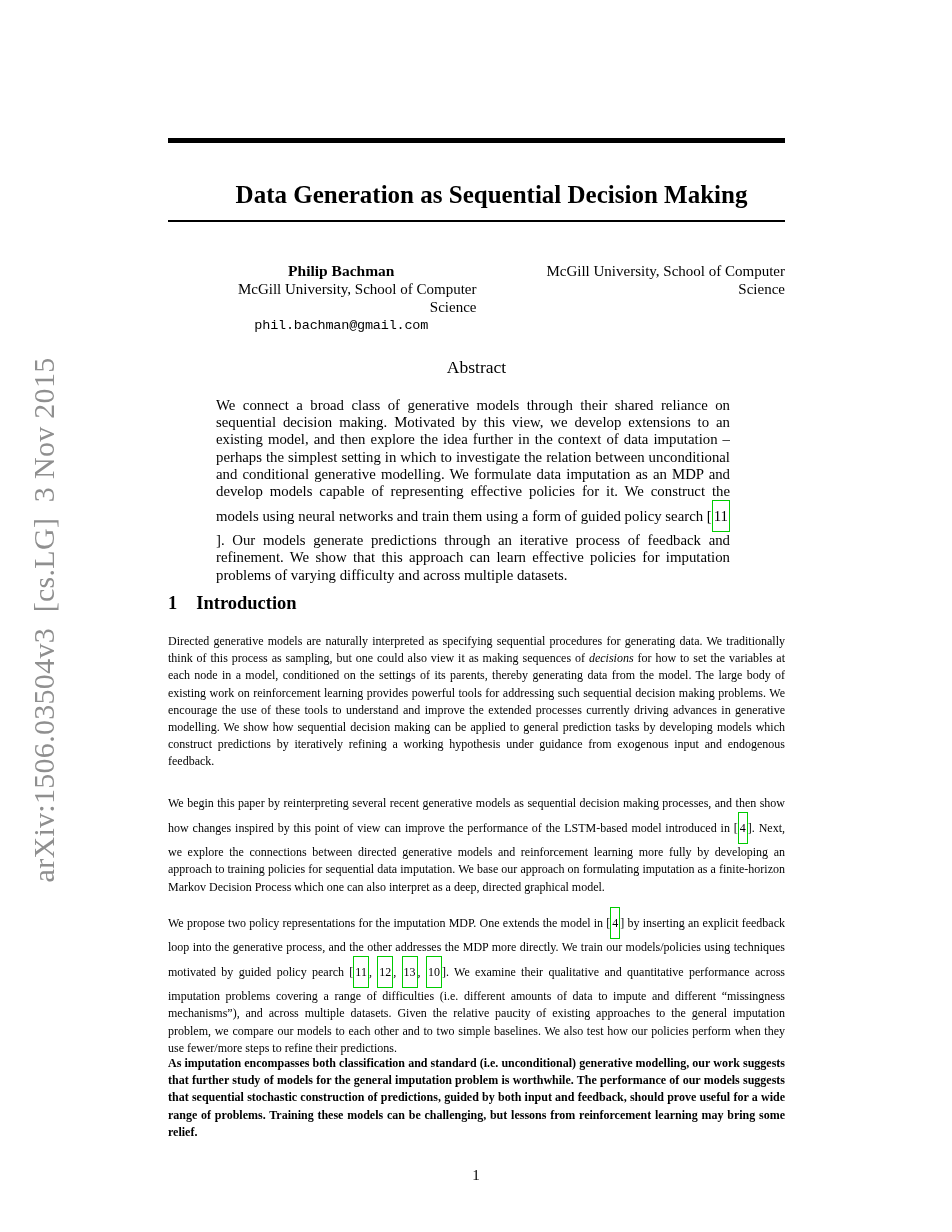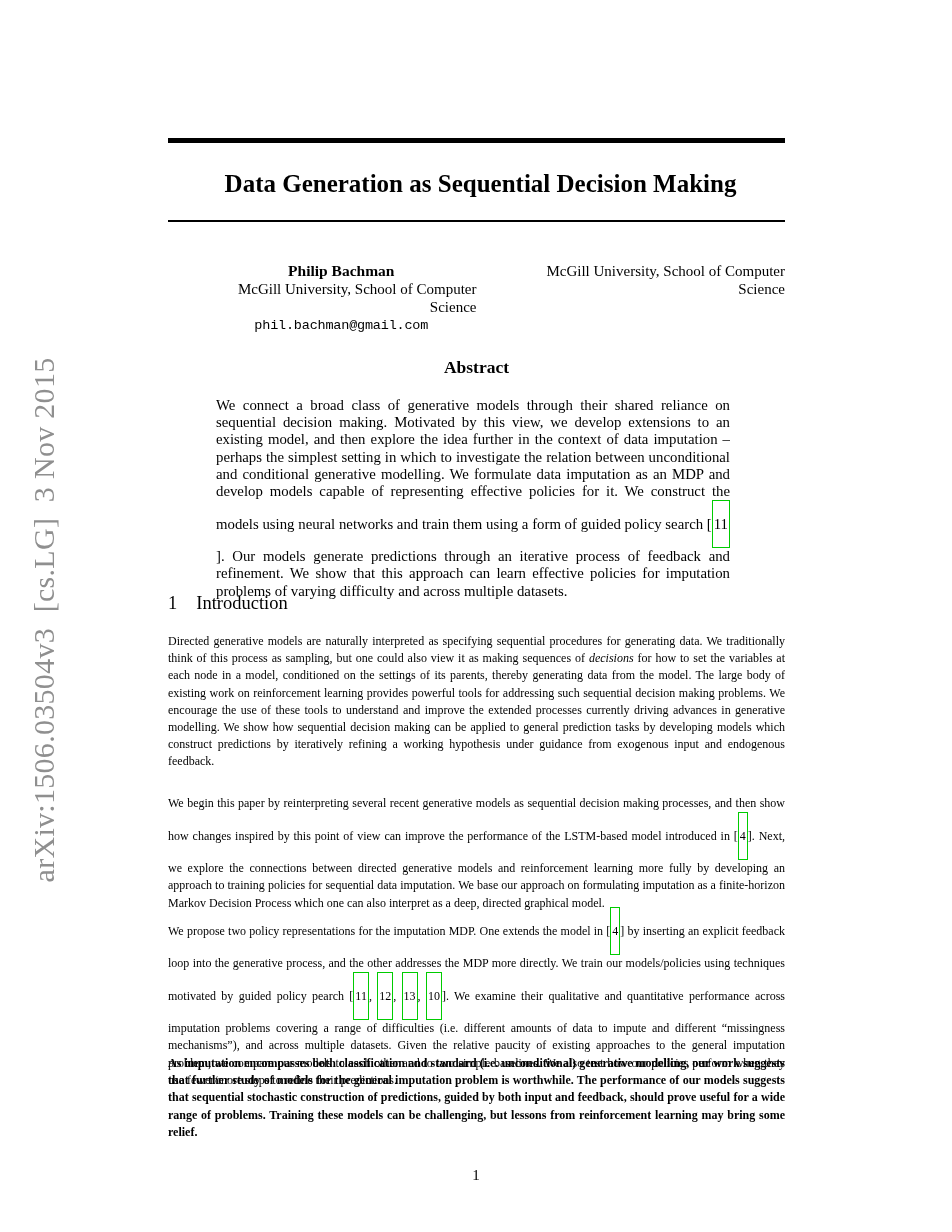--- a/index.html
+++ b/index.html
@@ -23,65 +23,65 @@
     letter-spacing: 0.3px;
   }
 
   .content { position: absolute; left: 168px; top: 0; width: 617px; }
 
   .rule-thick { position: absolute; left: 0; top: 138px; width: 617px; height: 5px; background: #000; }
   .rule-thin  { position: absolute; left: 0; top: 220px; width: 617px; height: 1.5px; background: #000; }
 
   .title {
     position: absolute; top: 166px; left: 0; width: 617px;
-    margin: 4px; text-align: center;
+    margin: 15px; text-align: center;
     font-size: 25px; font-weight: bold; line-height: 28px;
   }
 
   .authors {
     position: absolute; top: 262px; left: 0; width: 617px;
     display: flex; justify-content: center;
   }
   .author-col { width: 302px; text-align: center; margin-left: 38px; }
   .author-name  { font-size: 15.5px; font-weight: bold; line-height: 18px; }
   .author-affil { font-size: 15px; line-height: 18px; text-align: right; }
   .author-email { font-family: Liberation Mono, monospace; font-size: 13.5px; line-height: 19px; letter-spacing: -0.2px; }
 
   .abstract-heading {
     position: absolute; top: 357px; left: 0; width: 617px;
-    text-align: center; font-size: 17.5px; font-weight: bold;
+    text-align: center; font-size: 17.5px; font-weight: normal;
   }
   .abstract-body {
     position: absolute; top: 397px; left: 48px; width: 514px;
     text-align: justify;
     font-size: 14.8px; line-height: 17.2px;
     hyphens: auto; -webkit-hyphens: auto;
   }
 
   .section-heading {
     position: absolute; top: 592px; left: 0; width: 617px;
-    margin: 0; font-size: 18.5px; font-weight: normal; line-height: 22px;
+    margin: 0; font-size: 18.5px; font-weight: bold; line-height: 22px;
   }
   .sec-num { margin-right: 19px; }
 
   .body-text {
     position: absolute; left: 0; width: 617px;
     text-align: justify;
     font-size: 12px; line-height: 17.2px;
     hyphens: auto; -webkit-hyphens: auto;
   }
   .para-1 { top: 633px; }
   .para-2 { top: 795px; }
   .para-3 { top: 907px; }
   .para-4 { top: 1055px; font-weight: bold; }
 
   .cite {
     display: inline-block;
     border: 1.5px solid #00cc00;
-    padding: 16px 1px;
+    padding: 8px 1px;
     line-height: 14px;
   }
 
   .page-number {
     position: absolute; top: 1167px; left: 0; width: 952px;
     text-align: center; font-size: 15px;
   }
 </style>
 </head>
 <body>

